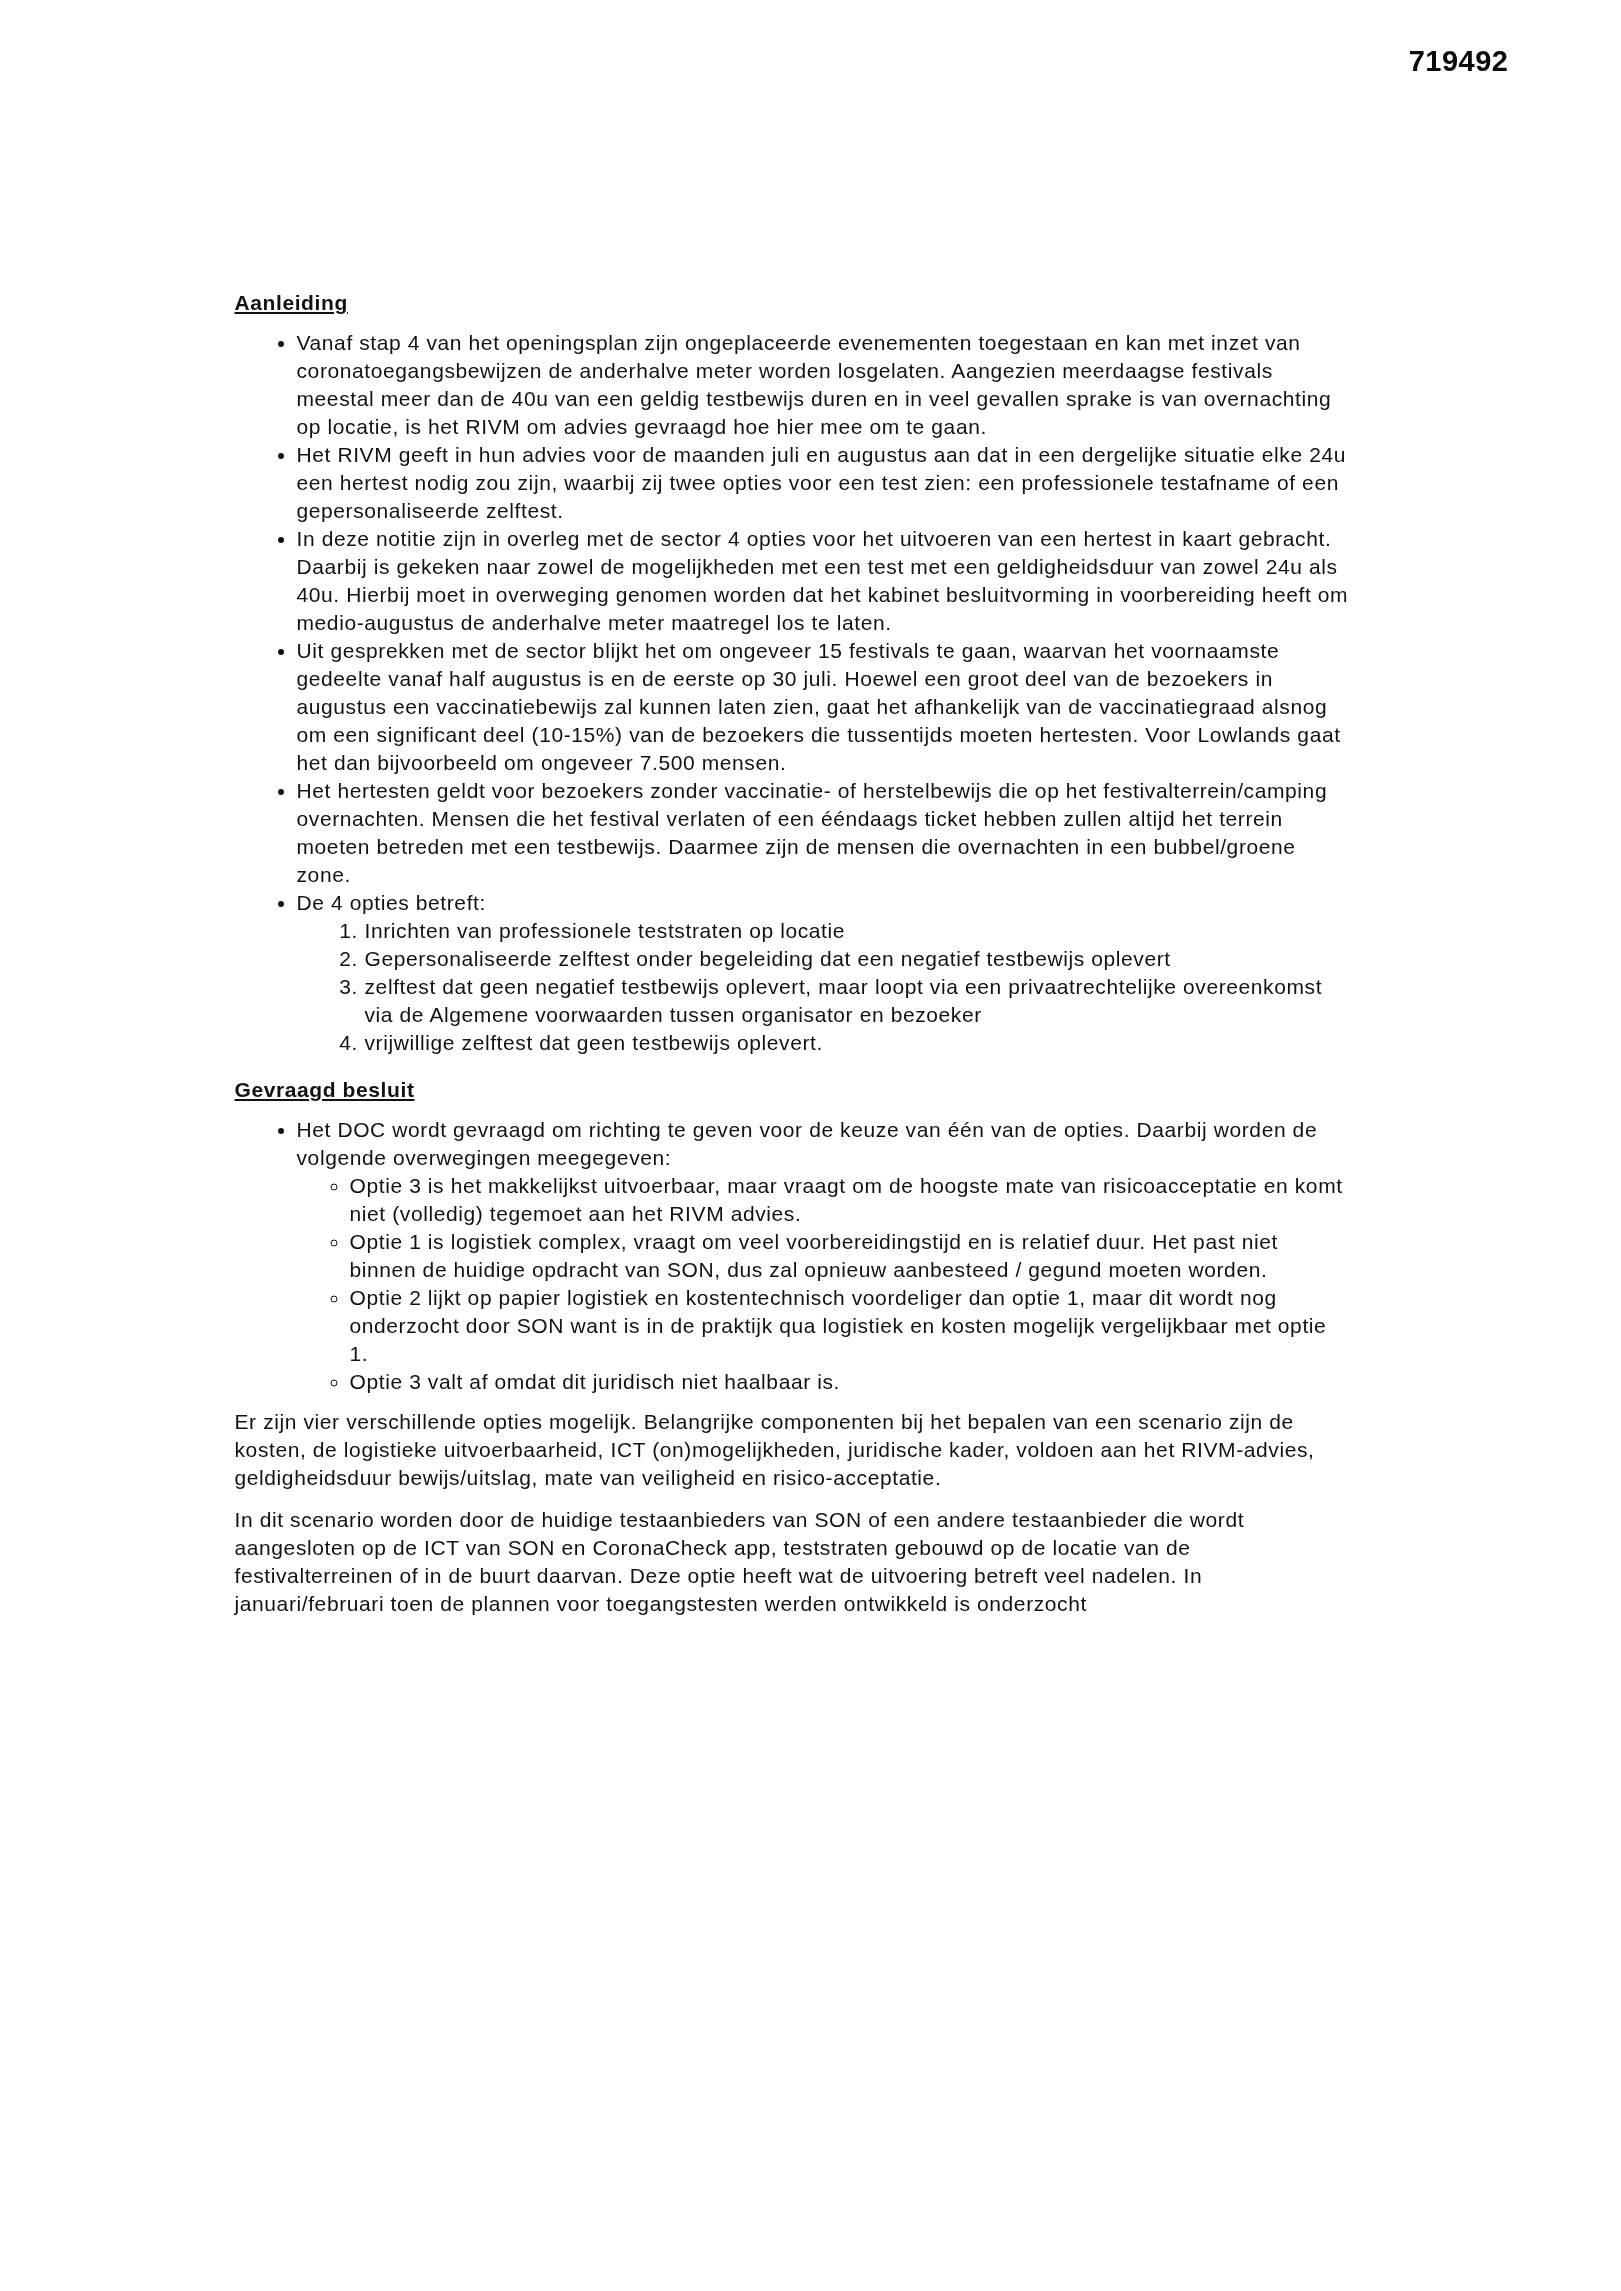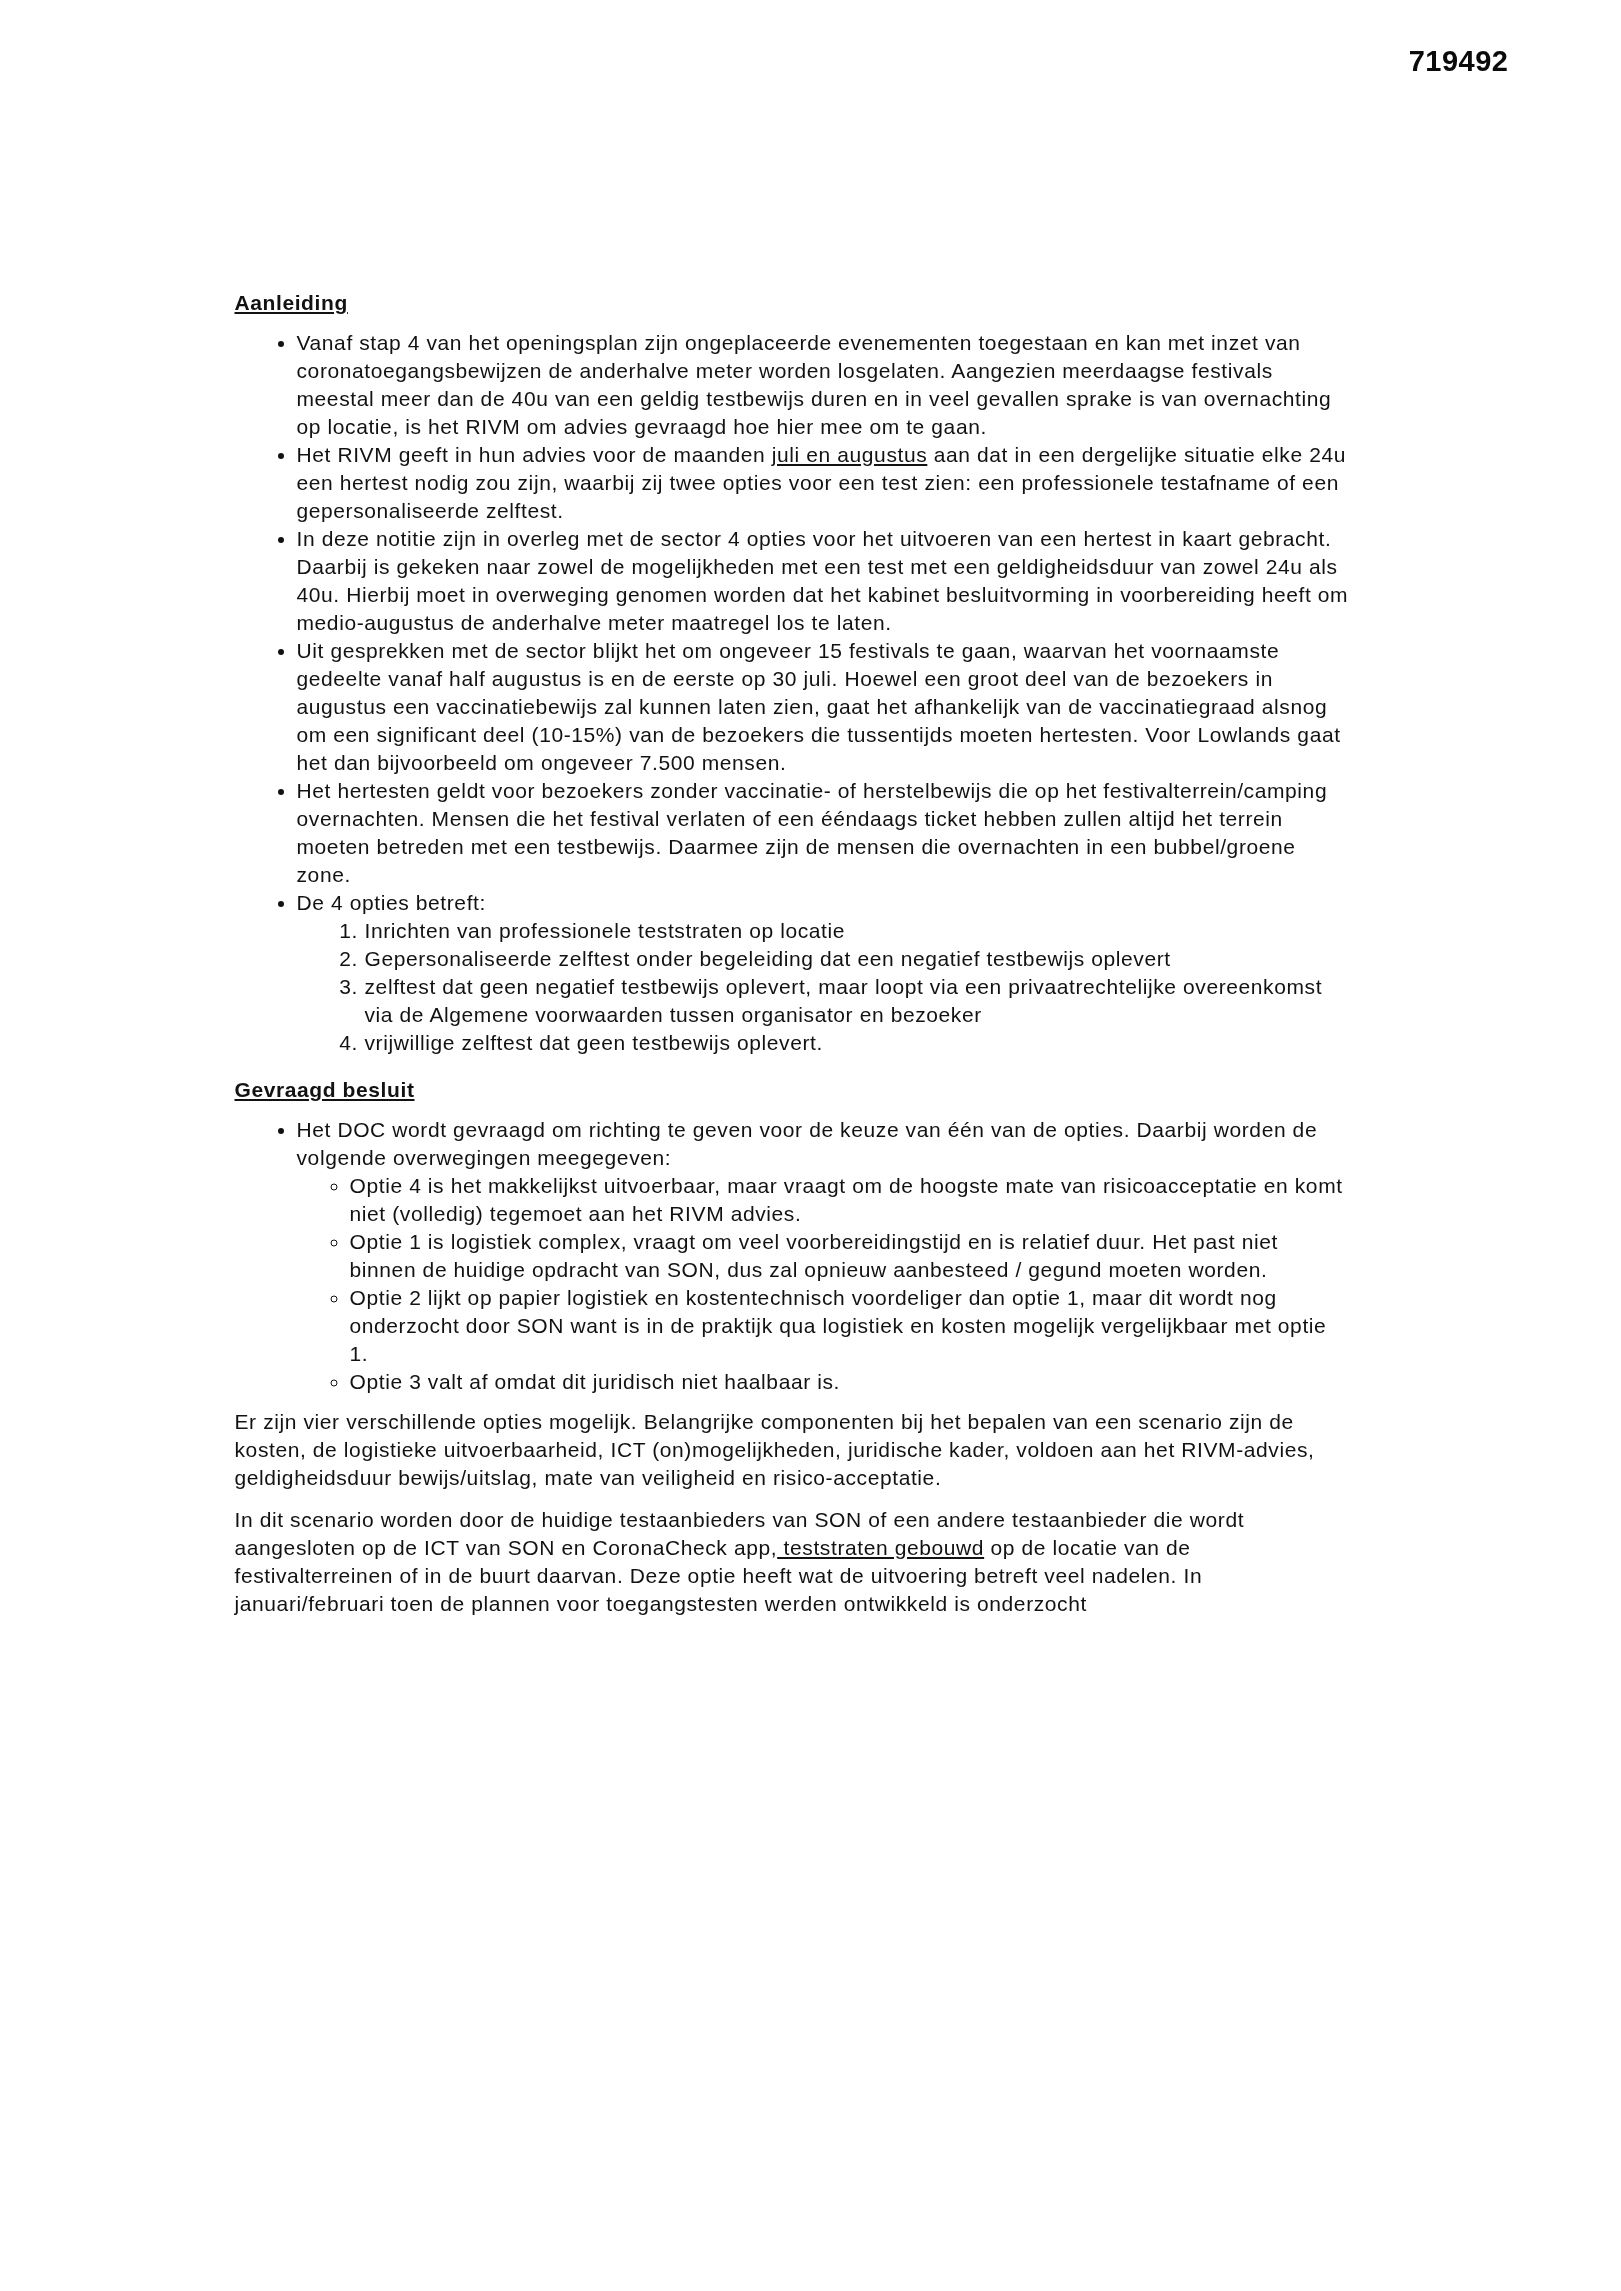--- a/index.html
+++ b/index.html
@@ -82,21 +82,20 @@
   .option-subheading {
     margin: 13.7px 0 0 0;
     padding-left: 96px;
     font-style: italic;
   }
   .option-subheading .num {
     display: inline-block;
     min-width: 28px;
   }
   .u {
-    text-decoration: underline;
   }
 </style>
 </head>
 <body>
 
 <div class="page">
 
   <div class="page-number">719492</div>
 
 
@@ -118,21 +117,21 @@
       </ol>
     </li>
   </ul>
 
   <h2 class="section-heading">Gevraagd besluit</h2>
 
   <ul class="bullets">
     <li>
       <span>Het DOC wordt gevraagd om richting te geven voor de keuze van één van de opties. Daarbij worden de volgende overwegingen meegegeven:</span>
       <ul class="circles">
-        <li>Optie 4 is het makkelijkst uitvoerbaar, maar vraagt om de hoogste mate van risicoacceptatie en komt niet (volledig) tegemoet aan het RIVM advies.</li>
+        <li>Optie 3 is het makkelijkst uitvoerbaar, maar vraagt om de hoogste mate van risicoacceptatie en komt niet (volledig) tegemoet aan het RIVM advies.</li>
         <li>Optie 1 is logistiek complex, vraagt om veel voorbereidingstijd en is relatief duur. Het past niet binnen de huidige opdracht van SON, dus zal opnieuw aanbesteed / gegund moeten worden.</li>
         <li>Optie 2 lijkt op papier logistiek en kostentechnisch voordeliger dan optie 1, maar dit wordt nog onderzocht door SON want is in de praktijk qua logistiek en kosten mogelijk vergelijkbaar met optie 1.</li>
         <li>Optie 3 valt af omdat dit juridisch niet haalbaar is.</li>
       </ul>
     </li>
   </ul>
 
 
   <p class="paragraph">Er zijn vier verschillende opties mogelijk. Belangrijke componenten bij het bepalen van een scenario zijn de kosten, de logistieke uitvoerbaarheid, ICT (on)mogelijkheden, juridische kader, voldoen aan het RIVM-advies, geldigheidsduur bewijs/uitslag, mate van veiligheid en risico-acceptatie.</p>
 

